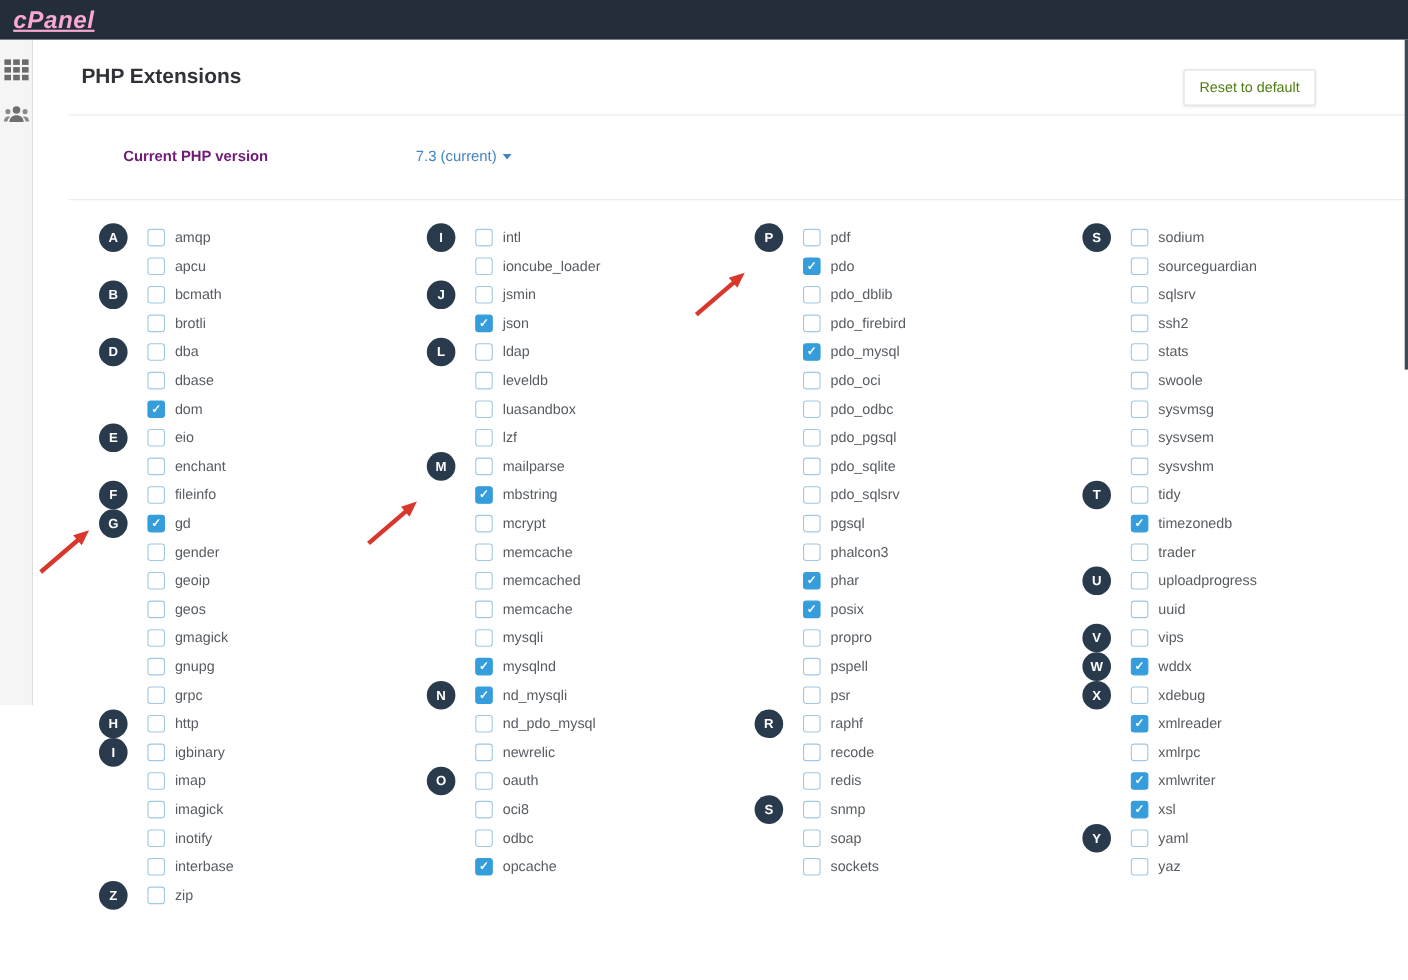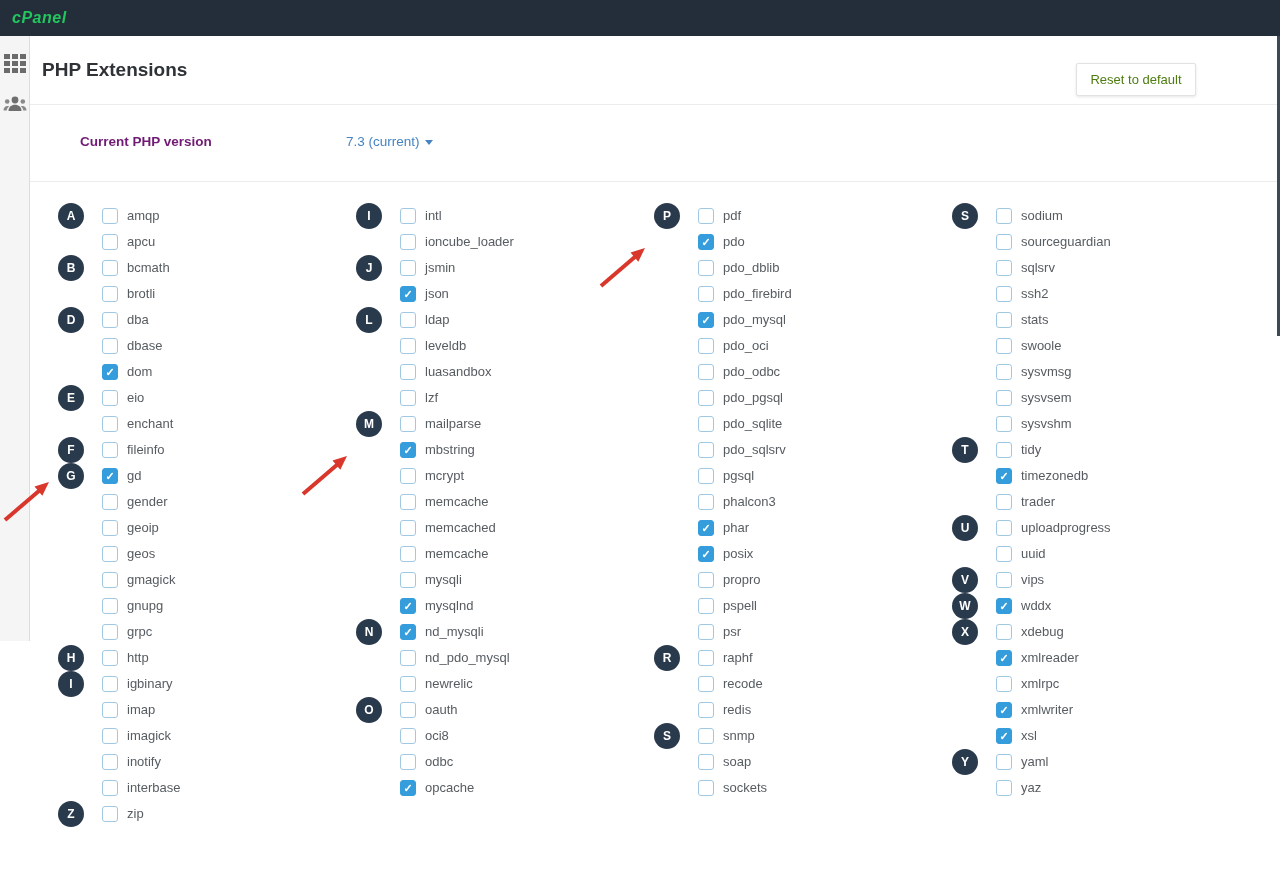--- a/index.html
+++ b/index.html
@@ -6,23 +6,23 @@
     --topbar-bg:#232e3a; --sidebar-bg:#f5f5f5; --badge-bg:#2a3a4d;
     --accent:#359ddb; --cb-border:#a0c8e2; --link:#4584c1;
     --label:#575c61; --arrow:#d9372b; --divider:#ececec;
   }
   *{margin:0;padding:0;box-sizing:border-box;}
   html,body{width:1280px;height:891px;overflow:hidden;background:#fff;
     font-family:"Liberation Sans",sans-serif;}
   
   .topbar{height:36px;background:var(--topbar-bg);display:flex;align-items:center;
     padding-left:12px;position:relative;z-index:10;}
-  .logo{color:#22c55e;font-size:16px;font-weight:700;font-style:italic;letter-spacing:.5px;}
+  .logo{color:#f9a8d4;font-size:22px;font-weight:700;font-style:italic;letter-spacing:.5px;text-decoration:underline;}
   
-  .frame{display:flex;height:605px;}
+  .frame{display:flex;height:605px;gap:32px;}
   .sidebar{width:30px;background:var(--sidebar-bg);border-right:1px solid #ddd;
     display:flex;flex-direction:column;align-items:center;padding-top:18px;}
   .grid-icon{display:grid;grid-template-columns:repeat(3,6px);grid-auto-rows:5px;gap:2px;}
   .grid-icon span{background:#6b6b6b;display:block;}
   .people-icon{margin-top:22px;}
   .content{flex:1;position:relative;background:#fff;}
   
   .page-header{height:69px;border-bottom:1px solid var(--divider);position:relative;
     display:flex;align-items:center;padding-left:12px;}
   .page-title{font-size:19px;font-weight:700;color:#2f3338;}

